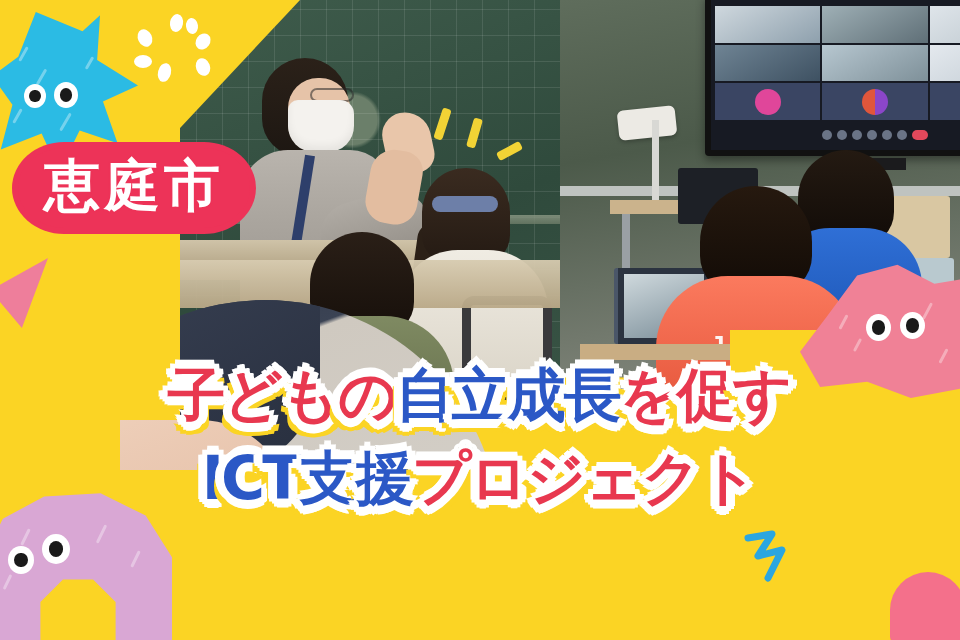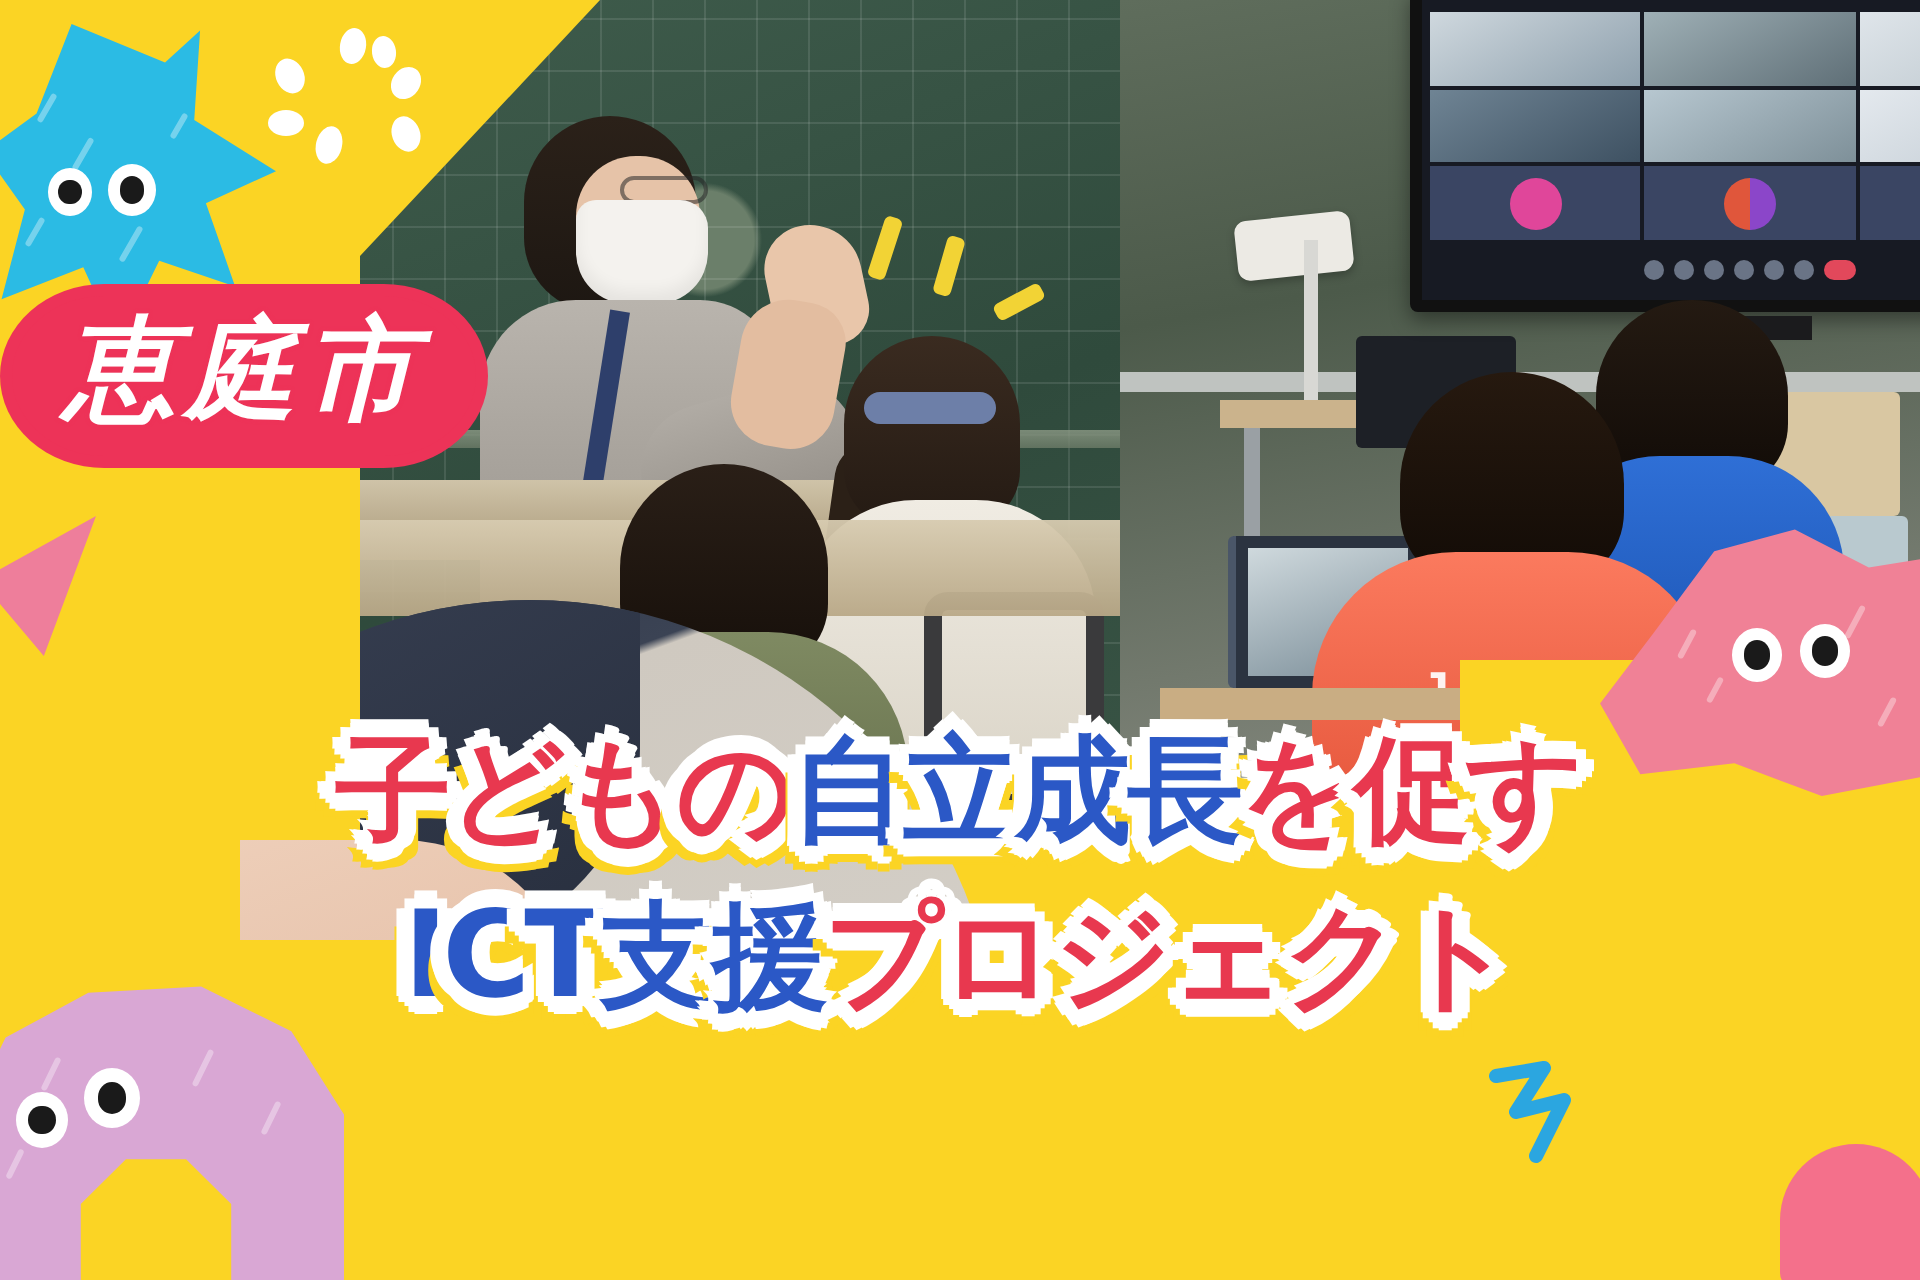--- a/index.html
+++ b/index.html
@@ -233,22 +233,22 @@
   .half-pink {
     right:-6px; bottom:-4px; width:76px; height:72px; background:#F4708B;
     border-radius: 40px 40px 8px 8px;
   }
 
   
   .dash { background:#F2D335; border-radius:3px; }
 
   
   .city-badge {
-    position:absolute; left:6px; top:148px; z-index:30;
-    display:flex; align-items:flex-end;font-style:italic;
+    position:absolute; left:18px; top:148px; z-index:30;
+    display:flex; align-items:flex-end;
   }
   .city-badge .pill {
     background:#ED3358;
     border-radius: 60px / 52px;
     padding: 10px 26px 14px 26px;
     box-shadow: 0 0 0 6px #ED3358;
   }
   .city-badge .pill span {
     display:block;
     font-family: "DejaVu Sans", "Liberation Sans", sans-serif;

